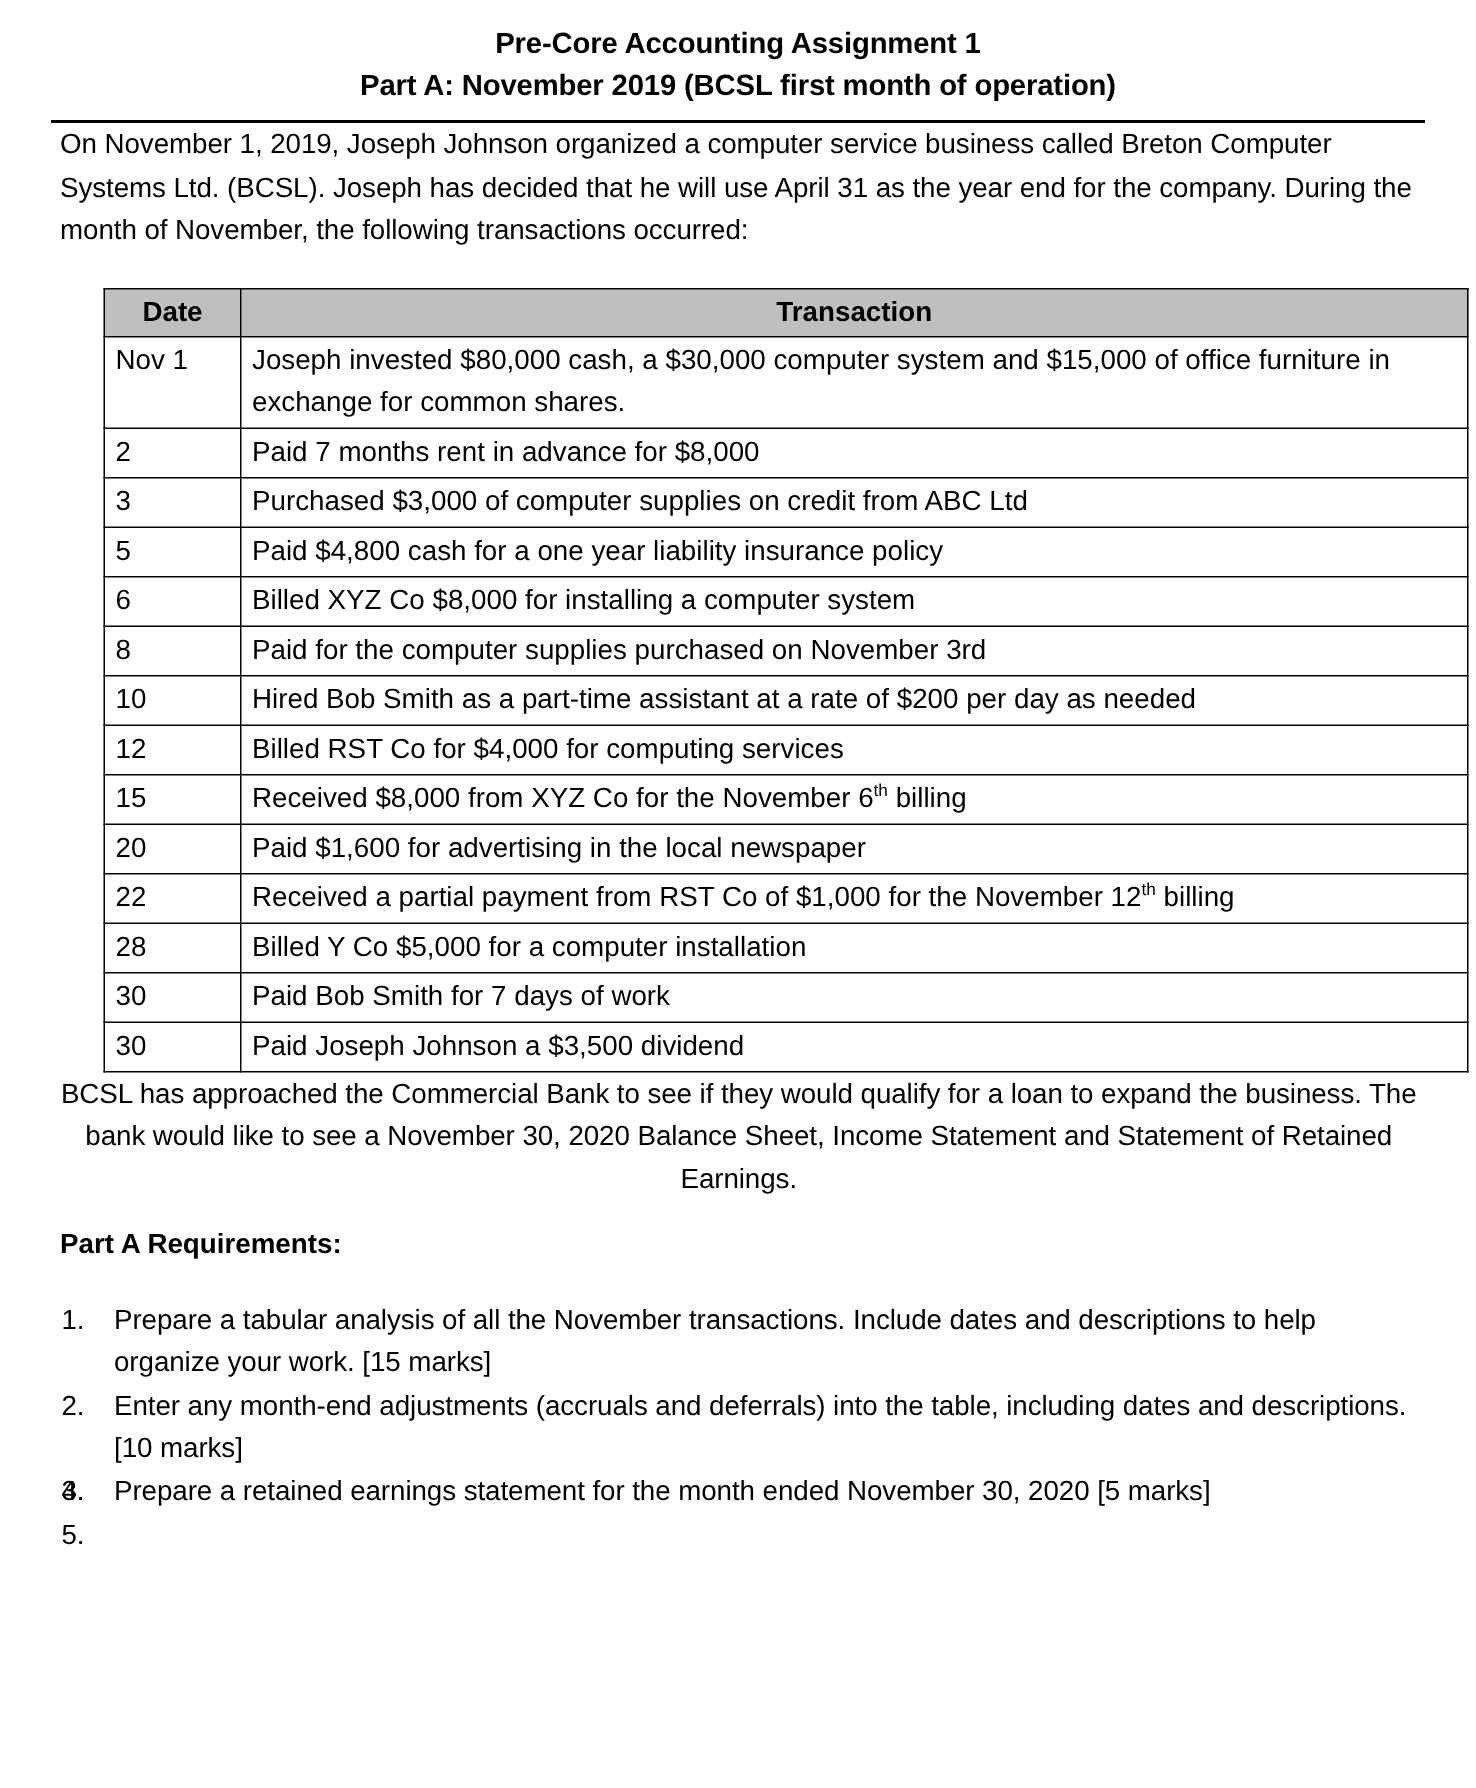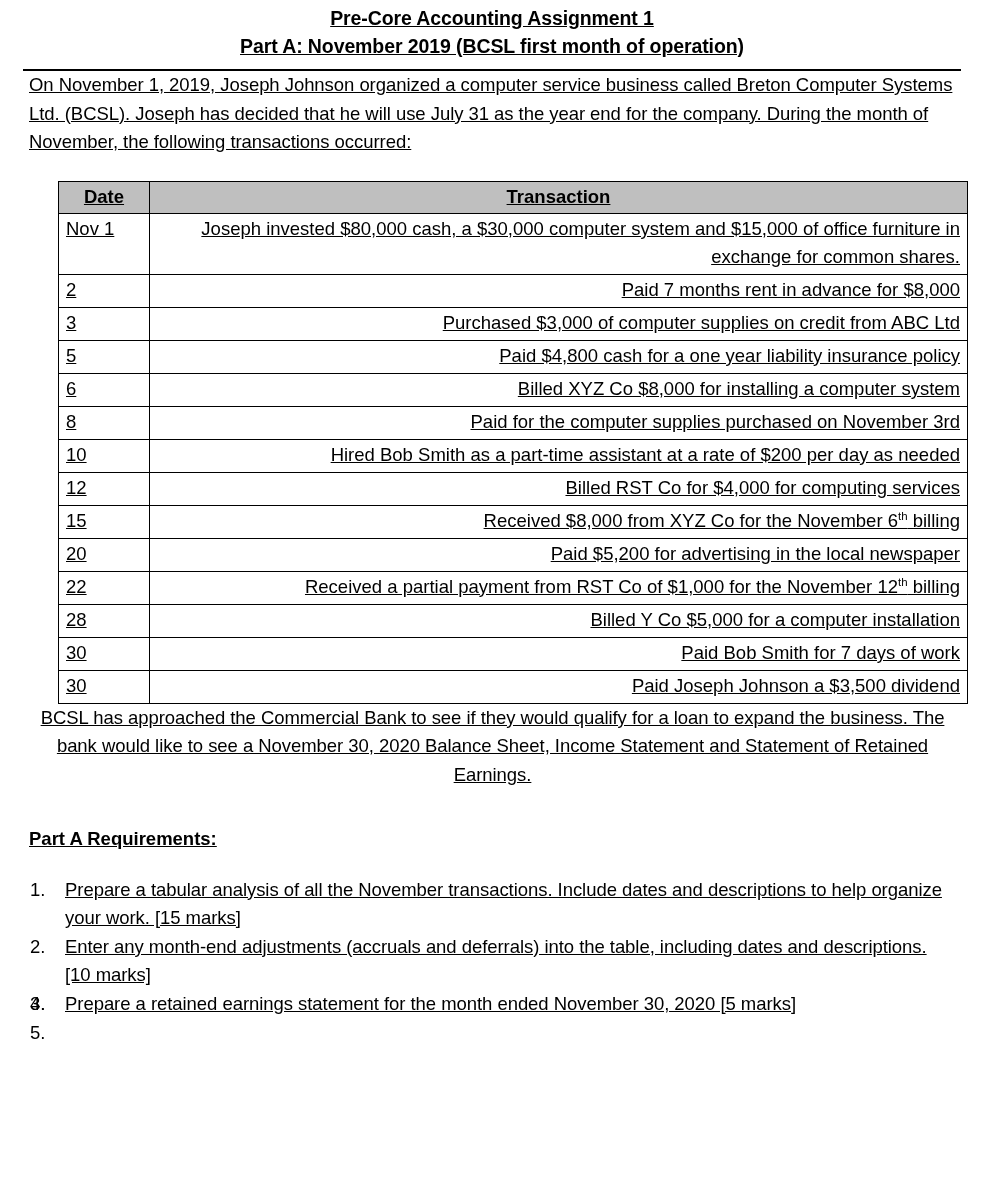--- a/index.html
+++ b/index.html
@@ -12,23 +12,22 @@
     height: 1192px;
     font-family: "Liberation Sans", sans-serif;
     color: #000000;
     -webkit-font-smoothing: antialiased;
   }
   .page {
     position: relative;
     width: 984px;
     height: 1192px;
     box-sizing: border-box;
-    padding: 0;
+    padding: 11px;
     overflow: hidden;
-    text-decoration: underline;
   }
 
   
   .title-block {
     padding-top: 4px;
     text-align: center;
   }
   .title-line {
     font-size: 19.5px;
     font-weight: bold;
@@ -53,21 +52,21 @@
     letter-spacing: -0.05px;
   }
   .intro-para {
     margin-top: 29px;
   }
   .after-table-para {
     margin-top: 32px;
     text-align: center;
   }
   .req-heading {
-    margin-top: 35px;
+    margin-top: 14px;
     font-size: 18.5px;
     font-weight: bold;
     line-height: 28px;
   }
 
   
   table.txn-table {
     margin: 24px 0 0 29px;
     width: 909px;
     border-collapse: collapse;
@@ -88,21 +87,21 @@
     padding-top: 1px;
     padding-bottom: 2px;
   }
   col.col-date { width: 91px; }
   col.col-txn  { width: 818px; }
   td.date-cell {
     padding-right: 9px;
     white-space: nowrap;
   }
   td.txn-cell {
-    text-align: right;
+    text-align: left;
     padding-left: 10px;
   }
   sup {
     font-size: 0.62em;
     vertical-align: super;
     line-height: 0;
   }
 
   
   ol.reqs {
@@ -132,21 +131,21 @@
 <div class="page">
 
   <div class="title-block">
     <div class="title-line">Pre-Core Accounting Assignment 1</div>
     <div class="title-line">Part A: November 2019 (BCSL first month of operation)</div>
     <hr class="title-rule">
   </div>
 
   <div class="body-wrap">
 
-    <p class="para intro-para">On November 1, 2019, Joseph Johnson organized a computer service business called Breton Computer Systems Ltd. (BCSL).  Joseph has decided that he will use July 31 as the year end for the company.  During the month of November, the following transactions occurred:</p>
+    <p class="para intro-para">On November 1, 2019, Joseph Johnson organized a computer service business called Breton Computer Systems Ltd. (BCSL).  Joseph has decided that he will use April 31 as the year end for the company.  During the month of November, the following transactions occurred:</p>
 
     <table class="txn-table">
       <colgroup>
         <col class="col-date">
         <col class="col-txn">
       </colgroup>
       <thead>
         <tr>
           <th>Date</th>
           <th>Transaction</th>
@@ -184,21 +183,21 @@
         <tr>
           <td class="date-cell">12</td>
           <td class="txn-cell">Billed RST Co for $4,000 for computing services</td>
         </tr>
         <tr>
           <td class="date-cell">15</td>
           <td class="txn-cell"><span>Received $8,000 from XYZ Co for the November 6</span><sup>th</sup><span> billing</span></td>
         </tr>
         <tr>
           <td class="date-cell">20</td>
-          <td class="txn-cell">Paid $5,200 for advertising in the local newspaper</td>
+          <td class="txn-cell">Paid $1,600 for advertising in the local newspaper</td>
         </tr>
         <tr>
           <td class="date-cell">22</td>
           <td class="txn-cell"><span>Received a partial payment from RST Co of $1,000 for the November 12</span><sup>th</sup><span> billing</span></td>
         </tr>
         <tr>
           <td class="date-cell">28</td>
           <td class="txn-cell">Billed Y Co $5,000 for a computer installation</td>
         </tr>
         <tr>

